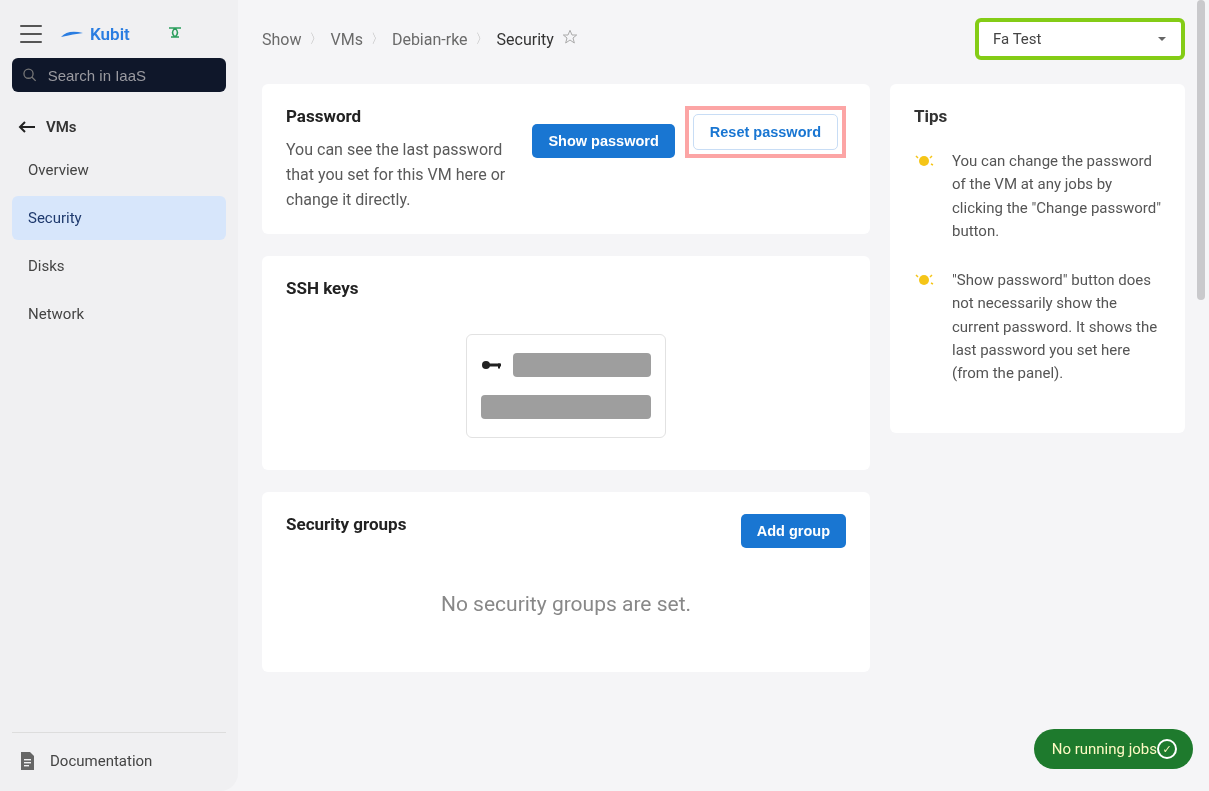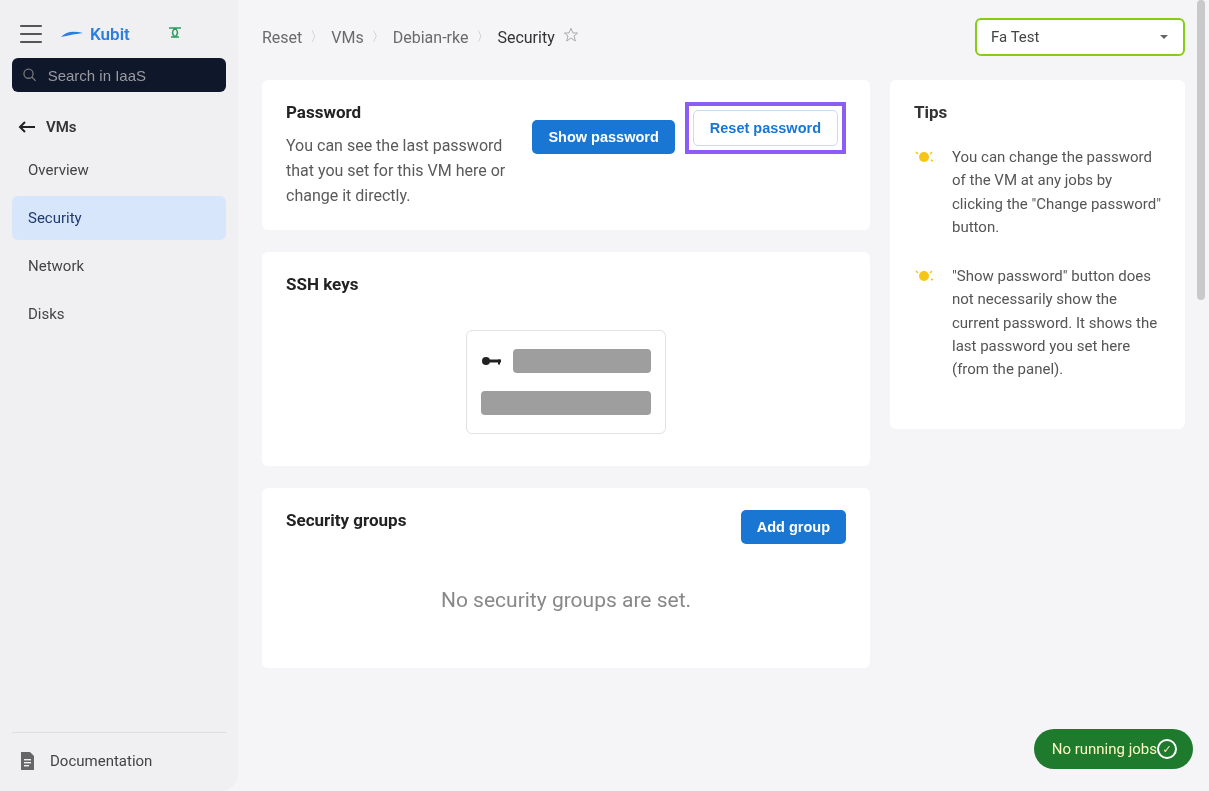--- a/index.html
+++ b/index.html
@@ -72,21 +72,21 @@
     
     .main { flex: 1; padding: 18px 10px 18px 24px; overflow-y: auto; position: relative; }
     .header { display: flex; align-items: center; justify-content: space-between; margin-bottom: 24px; padding-right: 14px; }
     .breadcrumb { display: flex; align-items: center; gap: 8px; color: #6a6a6a; font-size: 16px; }
     .breadcrumb .crumb { cursor: pointer; }
     .breadcrumb .crumb.current { color: #333; }
     .breadcrumb .chev { color: #bbb; font-size: 13px; }
     .star { color: #bbb; cursor: pointer; }
     
     .account-select {
-      border: 2px solid #84cc16; border-radius: 6px;
+      border: 4px solid #84cc16; border-radius: 6px;
       padding: 8px 14px; min-width: 210px;
       display: flex; justify-content: space-between; align-items: center;
       font-size: 15px; color: #444; background: #fff; cursor: pointer;
     }
     
     .content { display: flex; gap: 20px; padding-right: 14px; }
     .col-left { flex: 1; display: flex; flex-direction: column; gap: 22px; }
     .col-right { width: 295px; }
     
     .card {
@@ -96,21 +96,21 @@
     .card-head { display: flex; justify-content: space-between; align-items: flex-start; gap: 14px; }
     .card-title { font-weight: 700; font-size: 17px; color: #222; margin-bottom: 12px; }
     .card-desc { color: #5a5a5a; font-size: 16px; line-height: 1.55; max-width: 430px; }
     
     .btn {
       border-radius: 5px; padding: 9px 16px; font-size: 14.5px; font-weight: 600;
       border: 0; cursor: pointer; white-space: nowrap;
     }
     .btn-primary { background: #1976d2; color: #fff; }
     .btn-outline { background: #fff; color: #1976d2; border: 1px solid #c8ddf5; }
-    .btn-highlight-wrap { border: 4px solid #8b5cf6; padding: 4px; display: inline-block; }
+    .btn-highlight-wrap { border: 4px solid #fca5a5; padding: 4px; display: inline-block; }
     .btn-stack { display: flex; flex-direction: row; align-items: flex-end; gap: 10px; }
     
     .ssh-placeholder {
       border: 1px solid #e2e2e2; border-radius: 6px;
       width: 200px; margin: 24px auto 10px auto; padding: 18px 14px;
       display: flex; flex-direction: column; gap: 18px;
     }
     .ssh-row { display: flex; align-items: center; gap: 10px; }
     .ssh-bar { background: #9e9e9e; height: 24px; border-radius: 4px; flex: 1; }
     .ssh-bar.alone { width: 100%; }
@@ -171,40 +171,40 @@
 
     <div class="back-row">
       <svg width="18" height="14" viewBox="0 0 18 14">
         <path d="M17 7 L2 7 M7 2 L2 7 L7 12" stroke="#222" stroke-width="2" fill="none"></path>
       </svg>
       <span>VMs</span>
     </div>
 
     <div class="nav-item">Overview</div>
     <div class="nav-item active">Security</div>
+    <div class="nav-item">Disks</div>
     <div class="nav-item">Network</div>
-    <div class="nav-item">Disks</div>
 
     <div class="sb-spacer"></div>
     <div class="sb-divider"></div>
     <div class="doc-row">
       <svg width="18" height="20" viewBox="0 0 18 20">
         <path d="M3 1 L12 1 L16 5 L16 19 L3 19 Z" fill="#666"></path>
         <rect x="6" y="8" width="7" height="1.4" fill="#f0f0f2"></rect>
         <rect x="6" y="11" width="7" height="1.4" fill="#f0f0f2"></rect>
         <rect x="6" y="14" width="5" height="1.4" fill="#f0f0f2"></rect>
       </svg>
       <span>Documentation</span>
     </div>
   </aside>
 
   <main class="main">
     <div class="header">
       <div class="breadcrumb">
-        <span class="crumb">Reset</span>
+        <span class="crumb">Show</span>
         <span class="chev">〉</span>
         <span class="crumb">VMs</span>
         <span class="chev">〉</span>
         <span class="crumb">Debian-rke</span>
         <span class="chev">〉</span>
         <span class="crumb current">Security</span>
         <span class="star">
           <svg width="16" height="16" viewBox="0 0 24 24">
               <path d="M12 2 L15 9 L22 9 L16.5 13.5 L18.5 21 L12 16.5 L5.5 21 L7.5 13.5 L2 9 L9 9 Z" fill="none" stroke="#aaa" stroke-width="1.5"></path>
             </svg>

